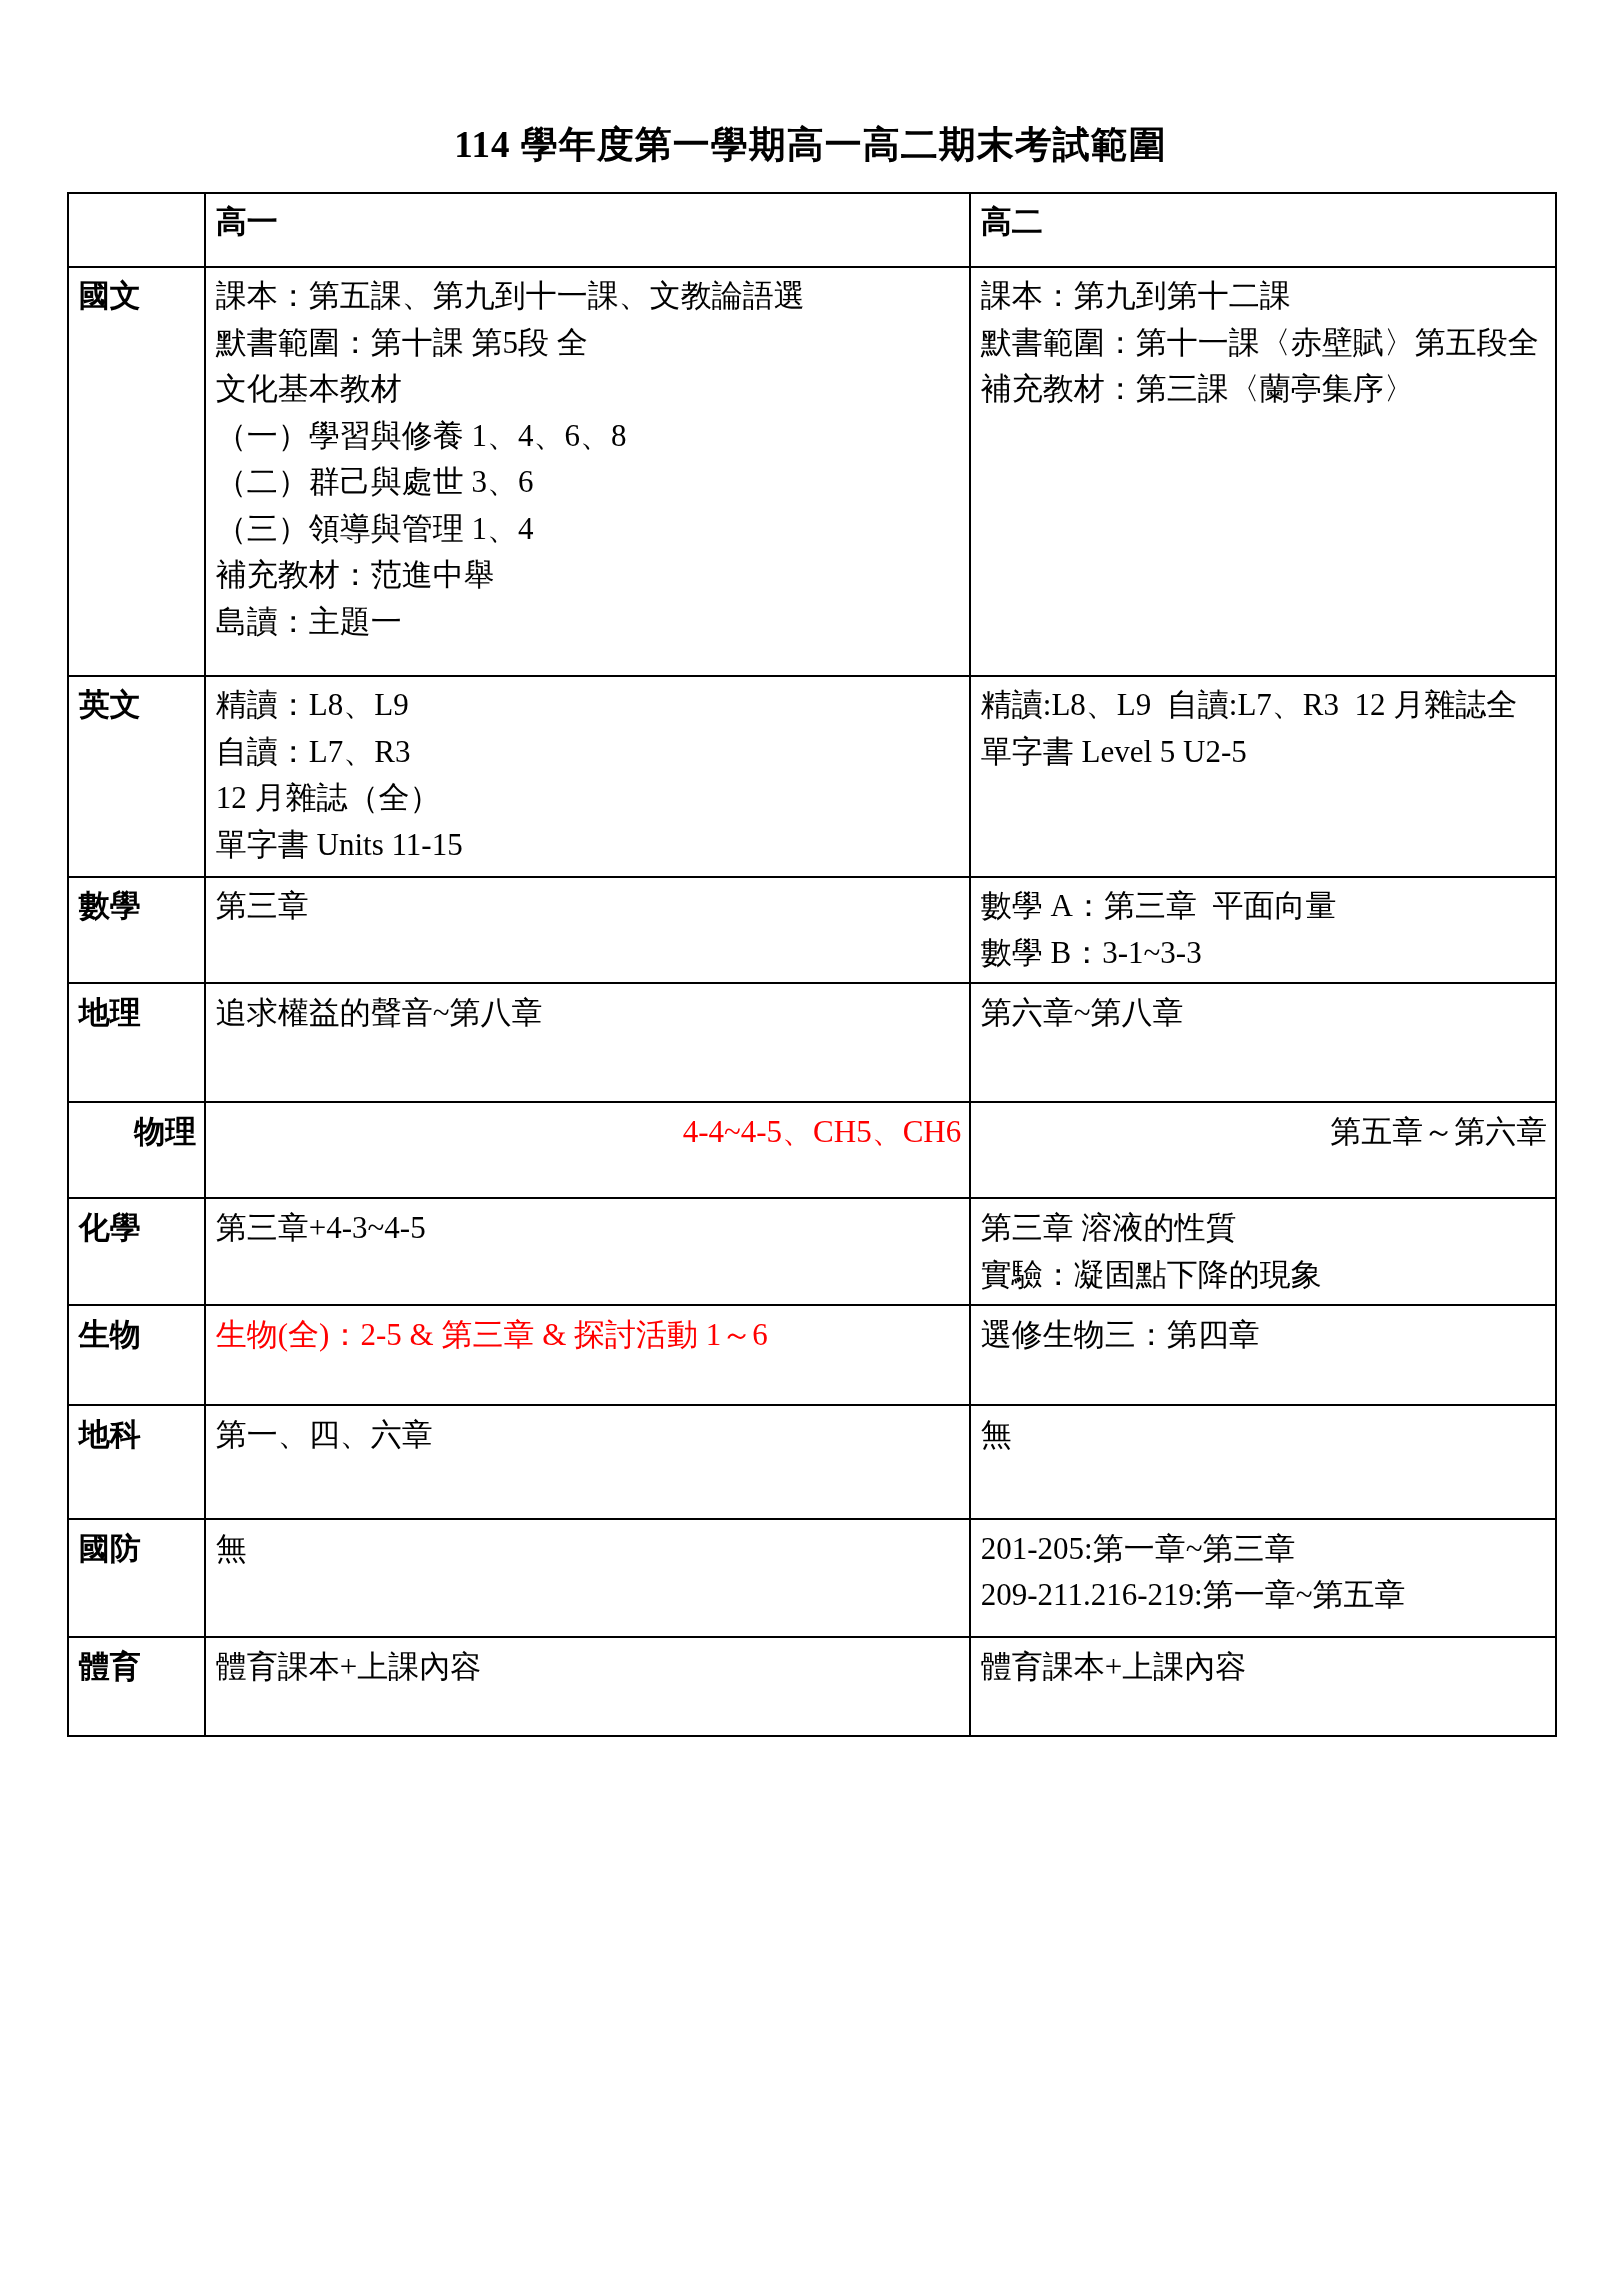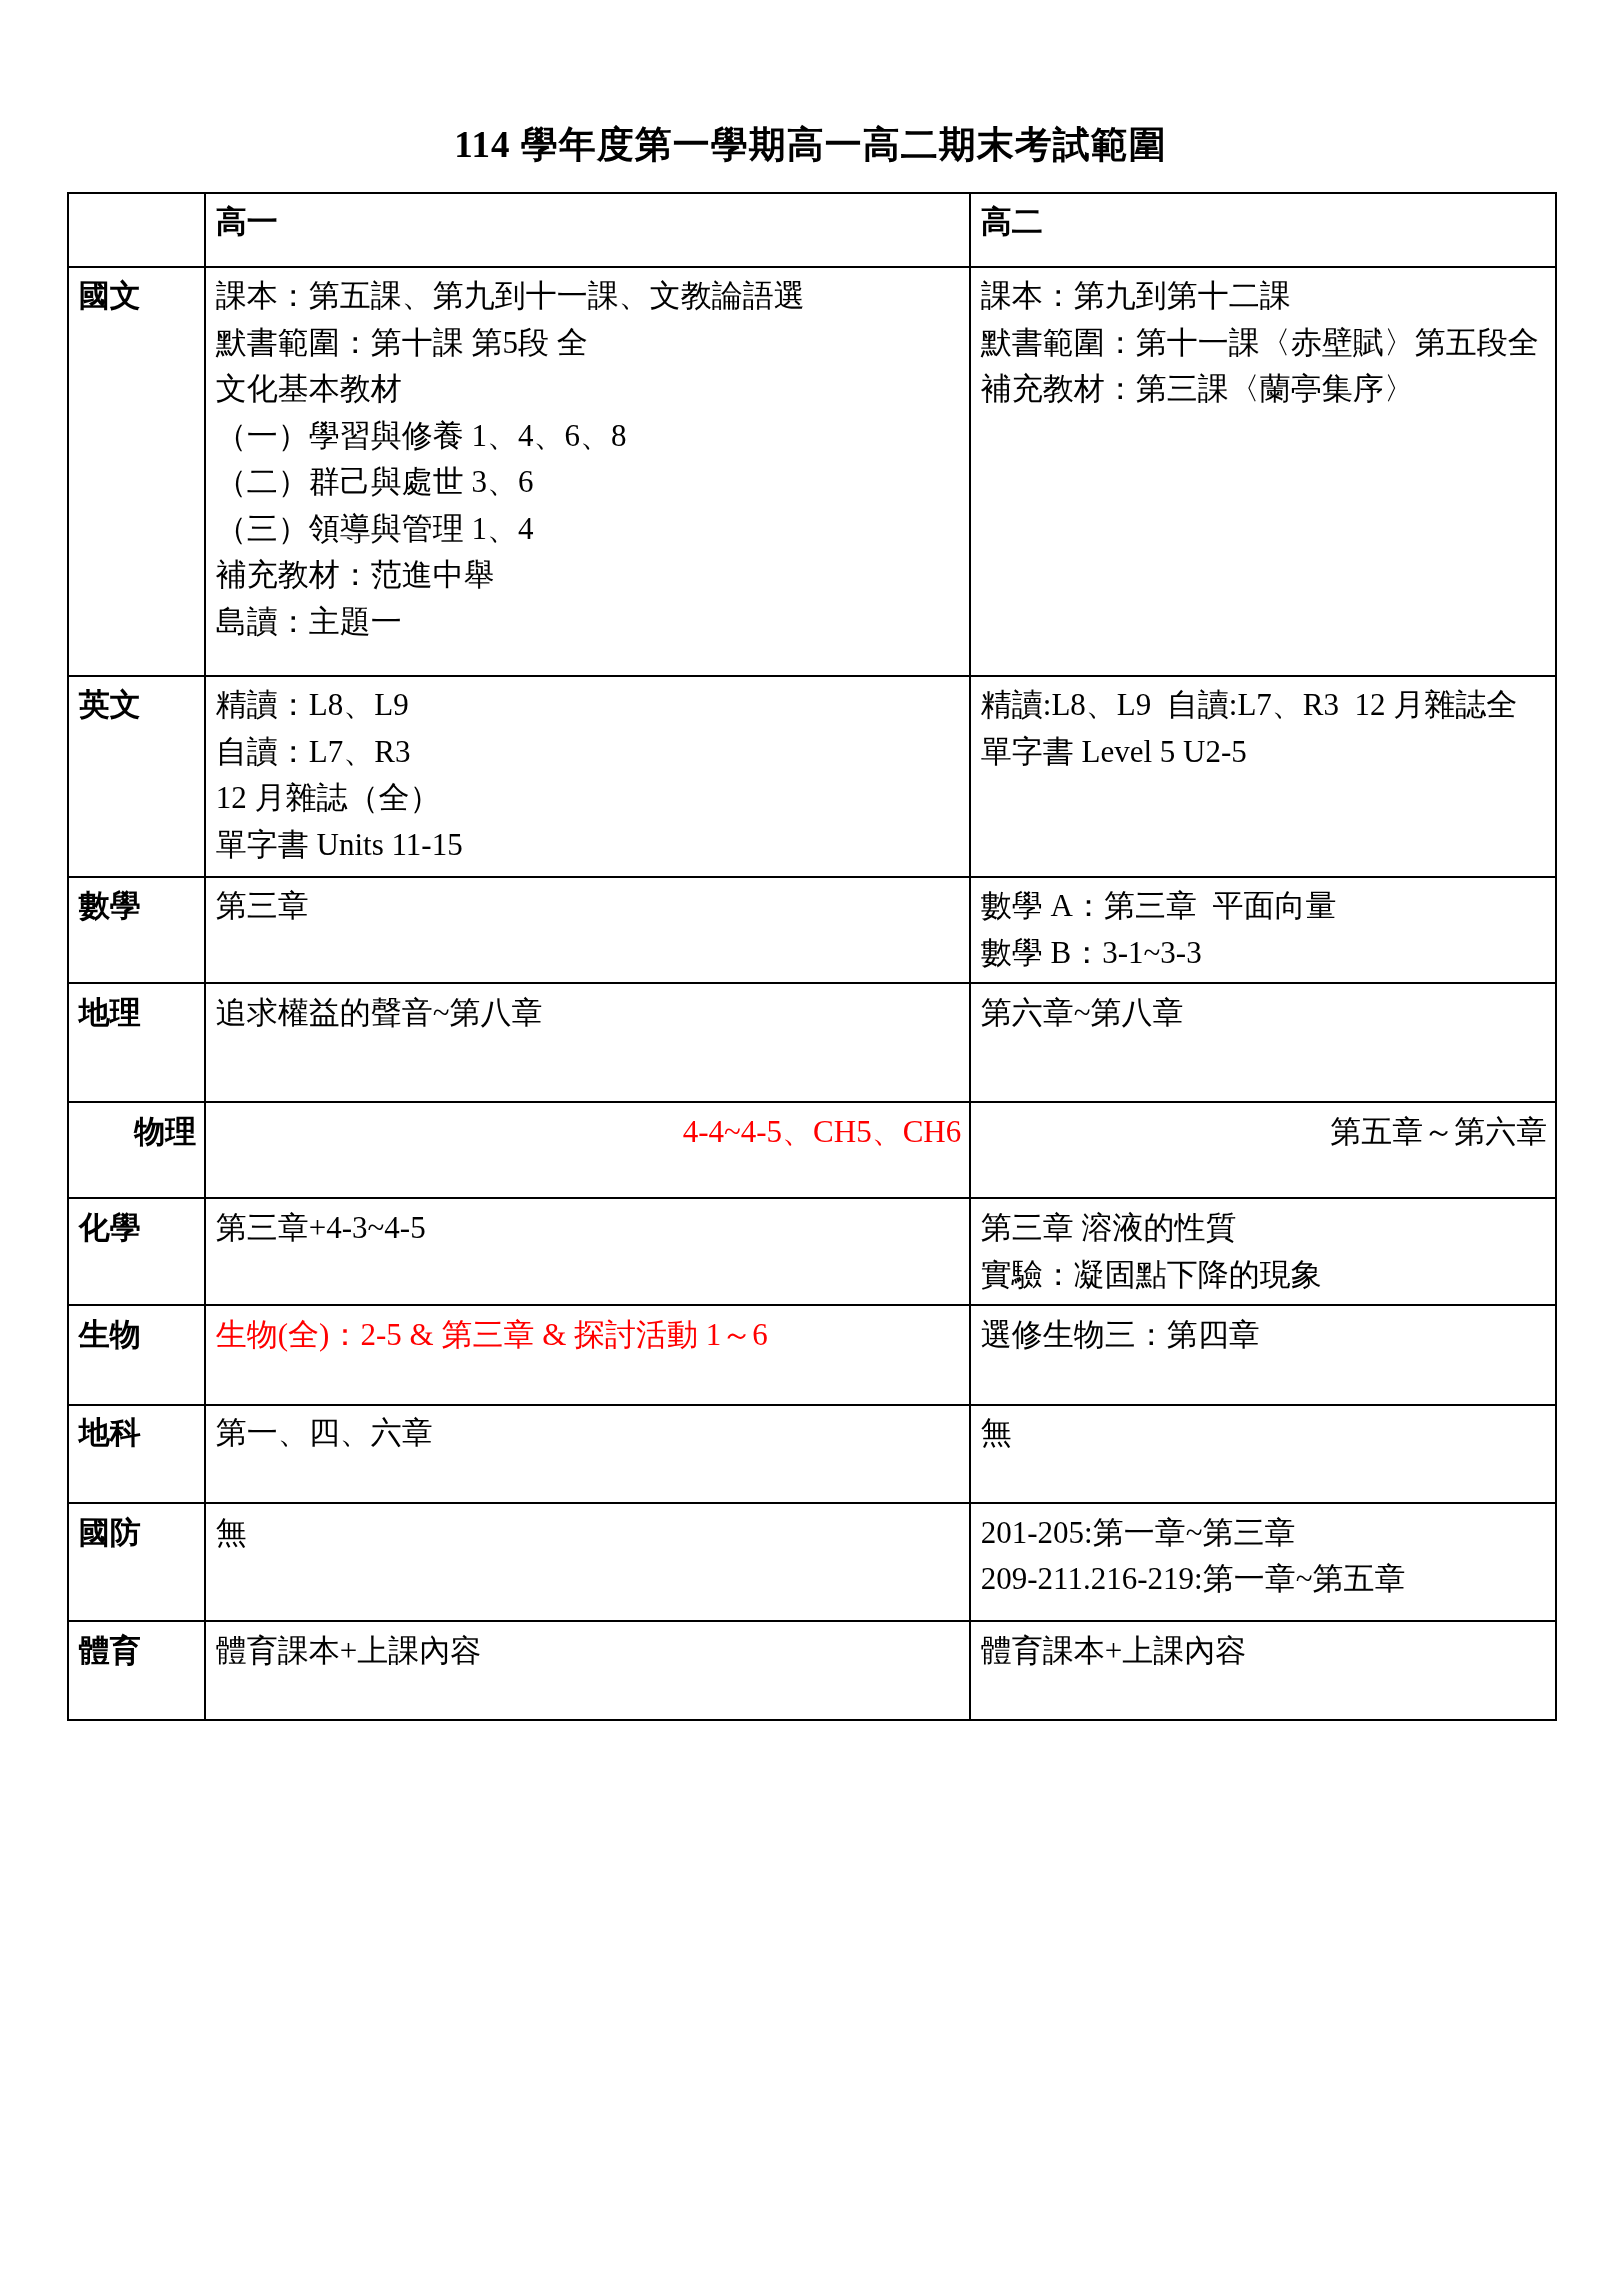--- a/index.html
+++ b/index.html
@@ -60,21 +60,21 @@
   tr.rh-header    { height: 74px;  }
   tr.rh-chinese   { height: 409px; }
   tr.rh-english   { height: 201px; padding-left: 24px; }
   tr.rh-math      { height: 104px; }
   tr.rh-history   { height: 278px; }
   tr.rh-geography { height: 119px;  }
   tr.rh-civics    { height: 107px; }
   tr.rh-physics   { height: 96px; text-align: right;  }
   tr.rh-chemistry { height: 101px; }
   tr.rh-biology   { height: 100px; }
-  tr.rh-earth     { height: 98px; font-family: Liberation Mono, monospace; }
+  tr.rh-earth     { height: 114px; }
   tr.rh-defense   { height: 118px; }
   tr.rh-pe        { height: 99px; }
 </style>
 </head>
 <body>
 
 <main>
 
   <h1 class="doc-title">114 學年度第一學期高一高二期末考試範圍</h1>
 

